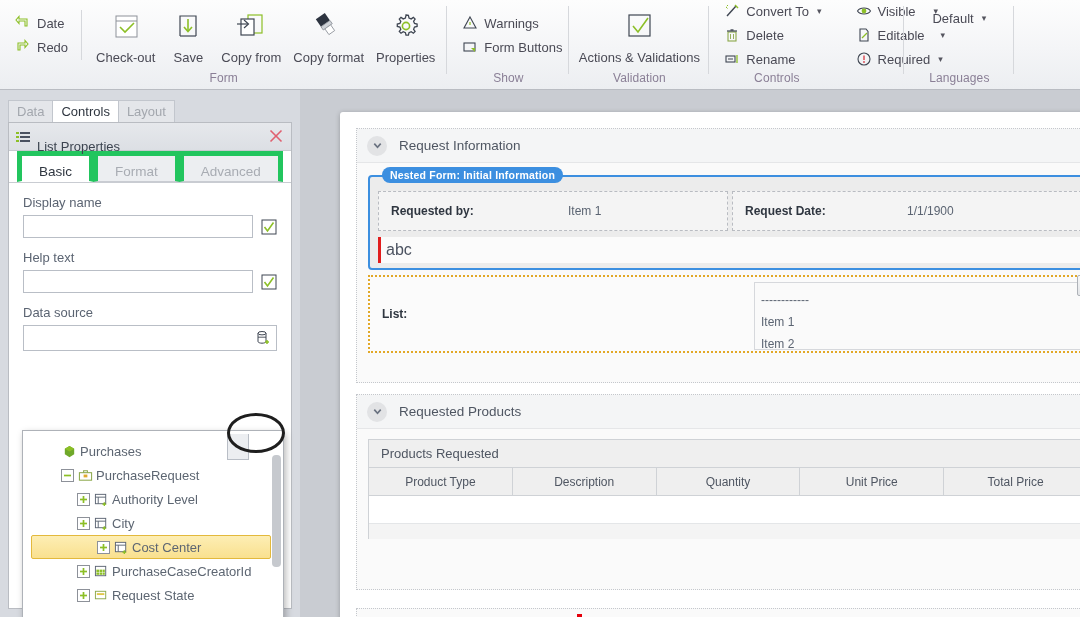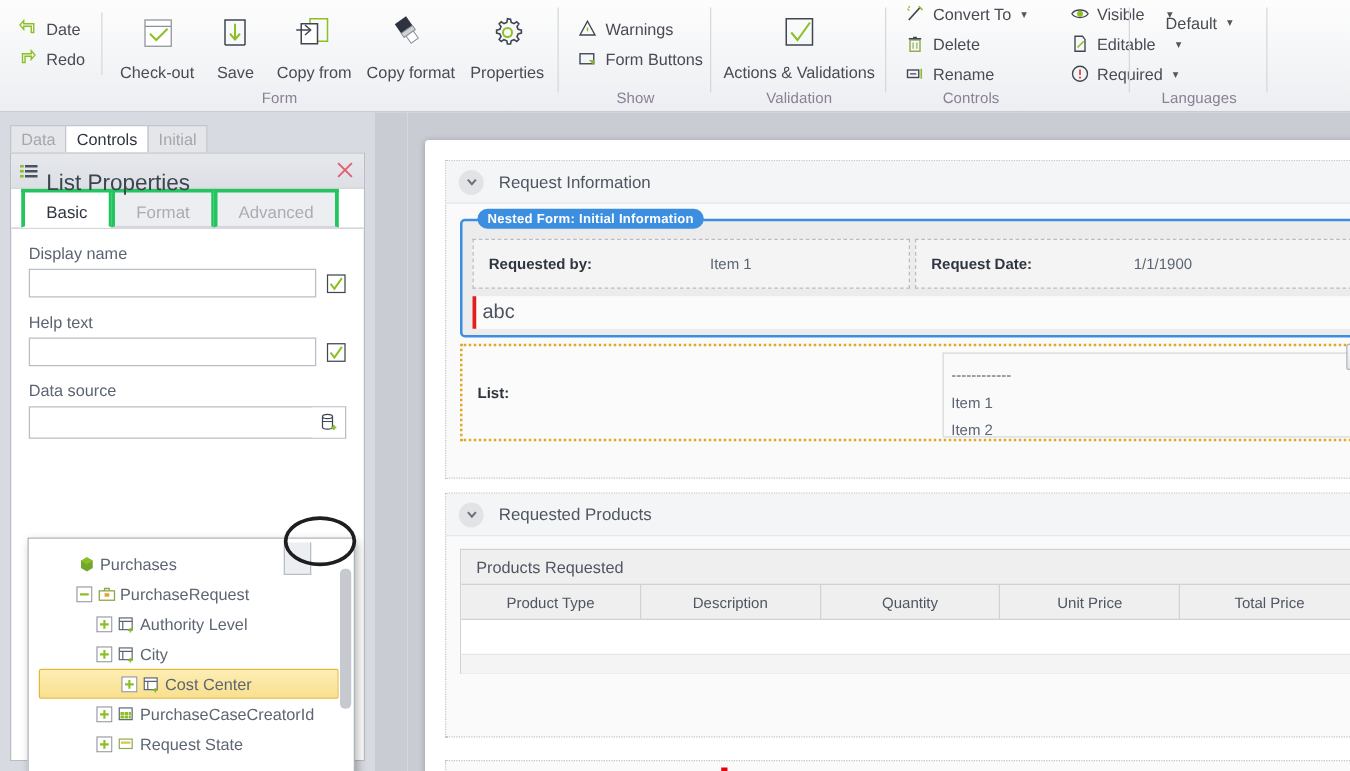--- a/index.html
+++ b/index.html
@@ -63,28 +63,28 @@
 
   .propbox {
     position:absolute; left:8px; top:32px; width:284px; height:487px;
     background:#ffffff; border:1px solid #b9bcc2;
   }
   .propheader {
     height:28px; background:linear-gradient(to bottom,#e6e8ec,#dcdfe4);
     border-bottom:1px solid #c7cad0;
     display:flex; align-items:center; padding:0 6px; position:relative;
   }
-  .propheader .ptitle { font-size:18px; color:#3c4450; margin-left:6px;margin-top:19px; }
+  .propheader .ptitle { font-size:13px; color:#3c4450; margin-left:6px;margin-top:19px; }
   .propheader .pclose { position:absolute; right:7px; top:5px; width:16px; height:16px; cursor:pointer; }
 
   .subtabs { display:flex; height:32px; align-items:stretch; background:#ffffff; padding-left:8px;
              border-bottom:1px solid #c9ccd2; }
   .stab {
     font-size:13.5px; color:#a8acb3; padding:7px 17px 6px 17px;
-    background:#eceef1; border:3px solid #22c55e; border-bottom:1px solid #c9ccd2;
+    background:#eceef1; border:5px solid #22c55e; border-bottom:1px solid #c9ccd2;
     margin-right:-1px; cursor:default; line-height:17px;
   }
   .stab.active { color:#2f3640; background:#ffffff; border-bottom-color:#ffffff; }
 
   .fieldwrap { padding:12px 14px 0 14px; }
   .flabel { font-size:13px; color:#5b6472; margin-bottom:5px; }
   .frow { display:flex; align-items:center; gap:8px; margin-bottom:12px; }
   .finput {
     flex:1; height:23px; border:1px solid #b9bec6; background:#ffffff;
     font-size:12px; padding:0 5px; color:#333; outline:none;
@@ -434,21 +434,21 @@
       </div>
 
     </div>
   </div>
 
   <div class="leftpane">
 
     <div class="tabstrip">
       <div class="ptab">Data</div>
       <div class="ptab active">Controls</div>
-      <div class="ptab">Initial</div>
+      <div class="ptab">Layout</div>
     </div>
 
     <div class="propbox">
       <div class="propheader">
         <span style="display:block;width:16px;height:16px;">
           <svg viewBox="0 0 16 16" width="16" height="16">
             <rect x="1" y="3" width="3" height="2" fill="#8cbf26"></rect>
               <rect x="5" y="3" width="10" height="2" fill="#4a5160"></rect>
             <rect x="1" y="7" width="3" height="2" fill="#8cbf26"></rect>
               <rect x="5" y="7" width="10" height="2" fill="#4a5160"></rect>

